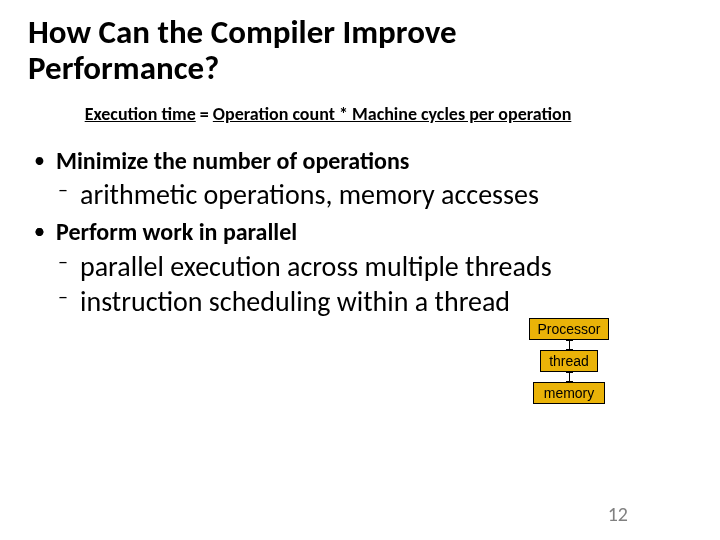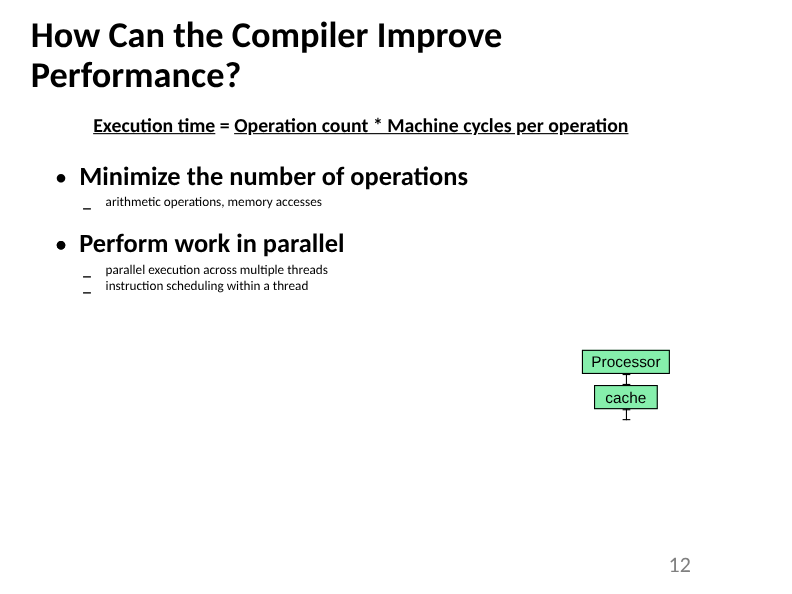--- a/index.html
+++ b/index.html
@@ -34,21 +34,21 @@
   }
   .equation .underline { text-decoration: underline; }
   ul.bullets {
     list-style: none;
     padding: 0;
     margin: 0;
   }
   ul.bullets > li {
     position: relative;
     padding-left: 28px;
-    margin: 16px;
+    margin: 0;
   }
   ul.bullets > li::before {
     content: "•";
     position: absolute;
     left: 6px;
     top: 0;
     font-size: 22px;
     line-height: 28px;
     color: #000;
   }
@@ -69,41 +69,41 @@
   }
   ul.sub > li::before {
     content: "–";
     position: absolute;
     left: 2px;
     top: 0;
     font-size: 20px;
     line-height: 24px;
   }
   .b2 {
-    font-size: 12px;
+    font-size: 28px;
     font-weight: 400;
     line-height: 1.25;
   }
   .pagenum {
     position: absolute;
     right: 28px;
     bottom: 14px;
     font-size: 20px;
     color: #808080;
   }
   .diagram {
     position: absolute;
     right: 32px;
     top: 318px;
     width: 110px;
     font-family: Arial, sans-serif;
   }
   .dbox {
     border: 1px solid #000;
-    background: #86efac;
+    background: #eab308;
     text-align: center;
     font-size: 14px;
     line-height: 18px;
     width: 78px;
     margin: 0 auto;
     padding: 1px 0;
   }
   .dconn {
     width: 1px;
     height: 10px;
@@ -147,18 +147,19 @@
       <ul class="sub">
         <li class="b2">parallel execution across multiple threads</li>
         <li class="b2">instruction scheduling within a thread</li>
       </ul>
     </li>
   </ul>
 
   <div class="diagram">
     <div class="dbox">Processor</div>
     <div class="dconn"></div>
-    <div class="dbox" style="width:56px">cache</div>
+    <div class="dbox" style="width:56px">thread</div>
     <div class="dconn"></div>
+    <div class="dbox" style="width:70px">memory</div>
   </div>
 
   <div class="pagenum">12</div>
 </div>
 
 </body></html>

